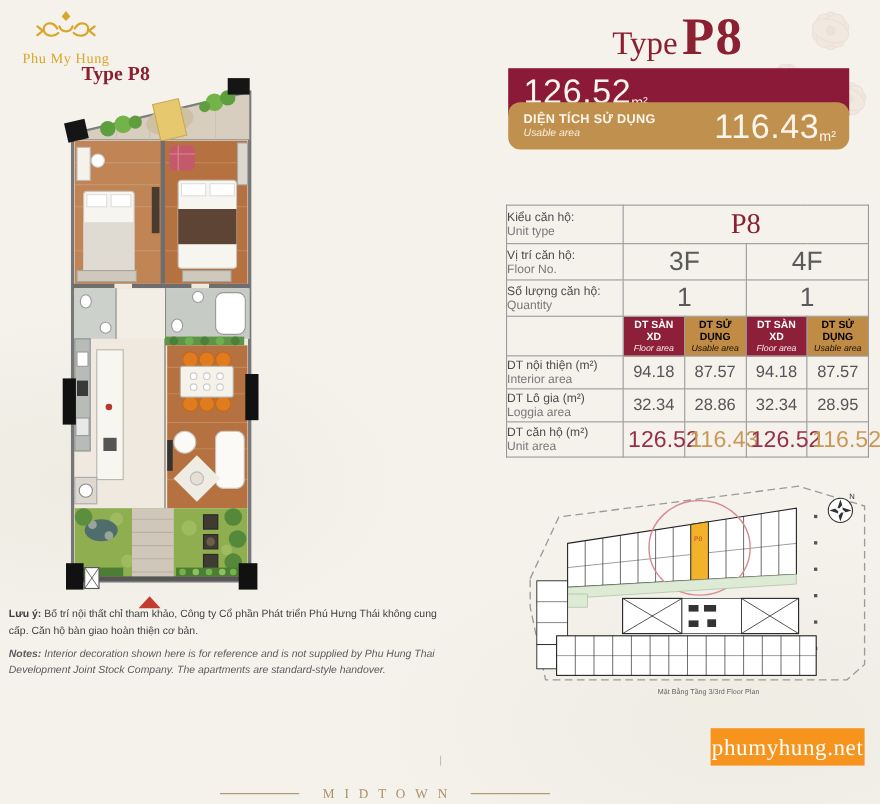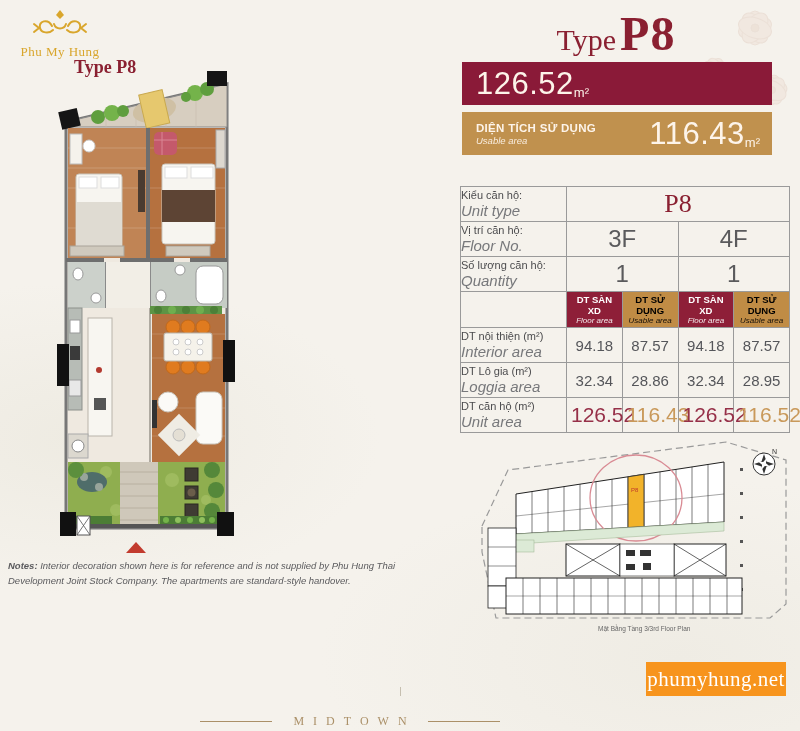--- a/index.html
+++ b/index.html
@@ -21,32 +21,32 @@
   
   .floorplan { position:absolute; left:46px; top:70px; }
   
   .type-title { position:absolute; left:460px; top:6px; width:312px; text-align:center;
     font-family:"Liberation Serif", serif; color:#8a2031; }
   .type-title .t1 { font-size:30px; }
   .type-title .t2 { font-size:48px; font-weight:bold; letter-spacing:1px; }
   .banner { position:absolute; left:462px; width:310px; height:43px; display:flex;
     align-items:center; justify-content:space-between; padding:0 12px 0 14px; color:#fdf4ea; }
   .banner.red  { top:62px;  background:#8a1a38; }
-  .banner.gold { top:112px; background:#c0914e; }
+  .banner.gold { top:93px; background:#c0914e;border-radius:11px; }
   .banner .lbl-vi { font-size:11.5px; font-weight:bold; letter-spacing:.3px; }
   .banner .lbl-en { font-size:9.5px; font-style:italic; opacity:.92; margin-top:1px; }
   .banner .val { font-size:31px; letter-spacing:.5px; }
   .banner .unit { font-size:13px; display:inline-block; transform:translateY(3px); }
   
   .spec { position:absolute; left:460px; top:186px; width:330px; border-collapse:collapse;
     table-layout:fixed; color:#4c4c4e; }
   .spec td { border:1px solid #9a9a9a; padding:2px 4px; text-align:center; vertical-align:middle; }
   .spec td.lbl { text-align:left; padding-left:0; width:106px; }
   .spec .vi { font-size:11px; }
-  .spec .en { font-size:15px; font-style:italic; color:#77787b; margin-top:1px; }
+  .spec .en { font-size:11px; color:#77787b; margin-top:1px; }
   .spec .big-code { font-family:"Liberation Serif", serif; font-size:26px; color:#8a2031; }
   .spec .mid-val { font-size:24px; color:#5a5a5c; }
   .spec td.h-red  { background:#8e1f38; color:#fff; }
   .spec td.h-gold { background:#c08c45; color:#000000; }
   .spec .h-vi { font-size:9.5px; font-weight:bold; }
   .spec .h-en { font-size:8px; font-style:italic; opacity:.9; }
   .spec .num { font-size:15px; color:#55565a; }
   .spec .sum-red  { font-size:21px; color:#963048; }
   .spec .sum-gold { font-size:21px; color:#c9995a; }
   .r1 td{height:33px;} .r2 td{height:32px;} .r3 td{height:28px;} .r4 td{height:27px;}
@@ -304,20 +304,21 @@
     <g>
       <rect x="31" y="446" width="13" height="19" fill="#fff" stroke="#555"></rect>
       <line x1="31" y1="446" x2="44" y2="465" stroke="#555" stroke-width=".8"></line>
       <line x1="44" y1="446" x2="31" y2="465" stroke="#555" stroke-width=".8"></line>
     </g>
 
     <polygon points="90,472 80,483 100,483" fill="#c23b2e"></polygon>
   </svg>
 
   <div class="notes">
+    <p><b>Lưu ý:</b><span> Bố trí nội thất chỉ tham khảo, Công ty Cổ phần Phát triển Phú Hưng Thái không cung cấp. Căn hộ bàn giao hoàn thiện cơ bản.</span></p>
     <p class="en"><b>Notes:</b><span> Interior decoration shown here is for reference and is not supplied by Phu Hung Thai Development Joint Stock Company. The apartments are standard-style handover.</span></p>
   </div>
 
   <div class="type-title">
     <span class="t1">Type</span>
     <span class="t2">P8</span>
   </div>
 
   <div class="banner red">
     <div>

